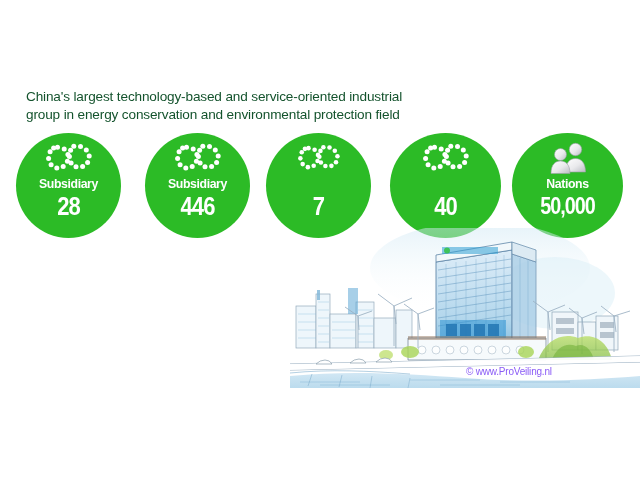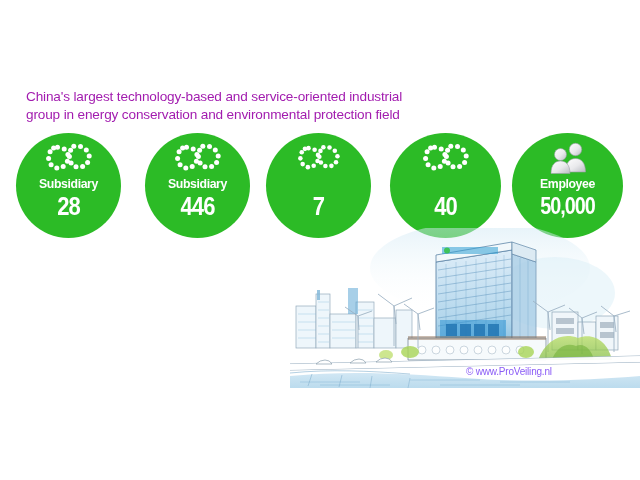--- a/index.html
+++ b/index.html
@@ -23,21 +23,21 @@
     background: #ffffff;
     overflow: hidden;
   }
 
   
   .headline {
     position: absolute;
     left: 26px;
     top: 88px;
     width: 470px;
-    color: #a21caf;
+    color: #14532d;
     font-size: 13.6px;
     line-height: 17.5px;
     font-weight: 400;
     letter-spacing: -0.15px;
     white-space: pre-line;
   }
 
   
   .circle-row {
     position: absolute;
@@ -272,21 +272,21 @@
             <circle cx="29.5" cy="7.5" r="6.2" fill="url(#pawnG)" stroke="#9aa0a6" stroke-width="0.6"></circle>
             <path d="M19.5 30 C19.5 20.5 24 16.5 29.5 16.5 C35 16.5 39.5 20.5 39.5 30 Z" fill="url(#pawnG)" stroke="#9aa0a6" stroke-width="0.6"></path>
           </g>
 
           <g>
             <circle cx="14.5" cy="12.5" r="6.0" fill="url(#pawnG)" stroke="#9aa0a6" stroke-width="0.6"></circle>
             <path d="M5 31.5 C5 22.5 9.3 19 14.5 19 C19.7 19 24 22.5 24 31.5 Z" fill="url(#pawnG)" stroke="#9aa0a6" stroke-width="0.6"></path>
           </g>
         </svg>
       </div>
-      <div class="stat-label">Employee</div>
+      <div class="stat-label">Nations</div>
       <div class="stat-value">50,000</div>
     </div>
 
   </div>
 
   <div id="illustration">
     <svg width="350" height="160" viewBox="0 0 350 160" aria-hidden="true">
       <defs>
         <linearGradient id="skyWash" x1="0" y1="0" x2="0" y2="1">
           <stop offset="0%" stop-color="#cfe8f4" stop-opacity="0.55"></stop>

